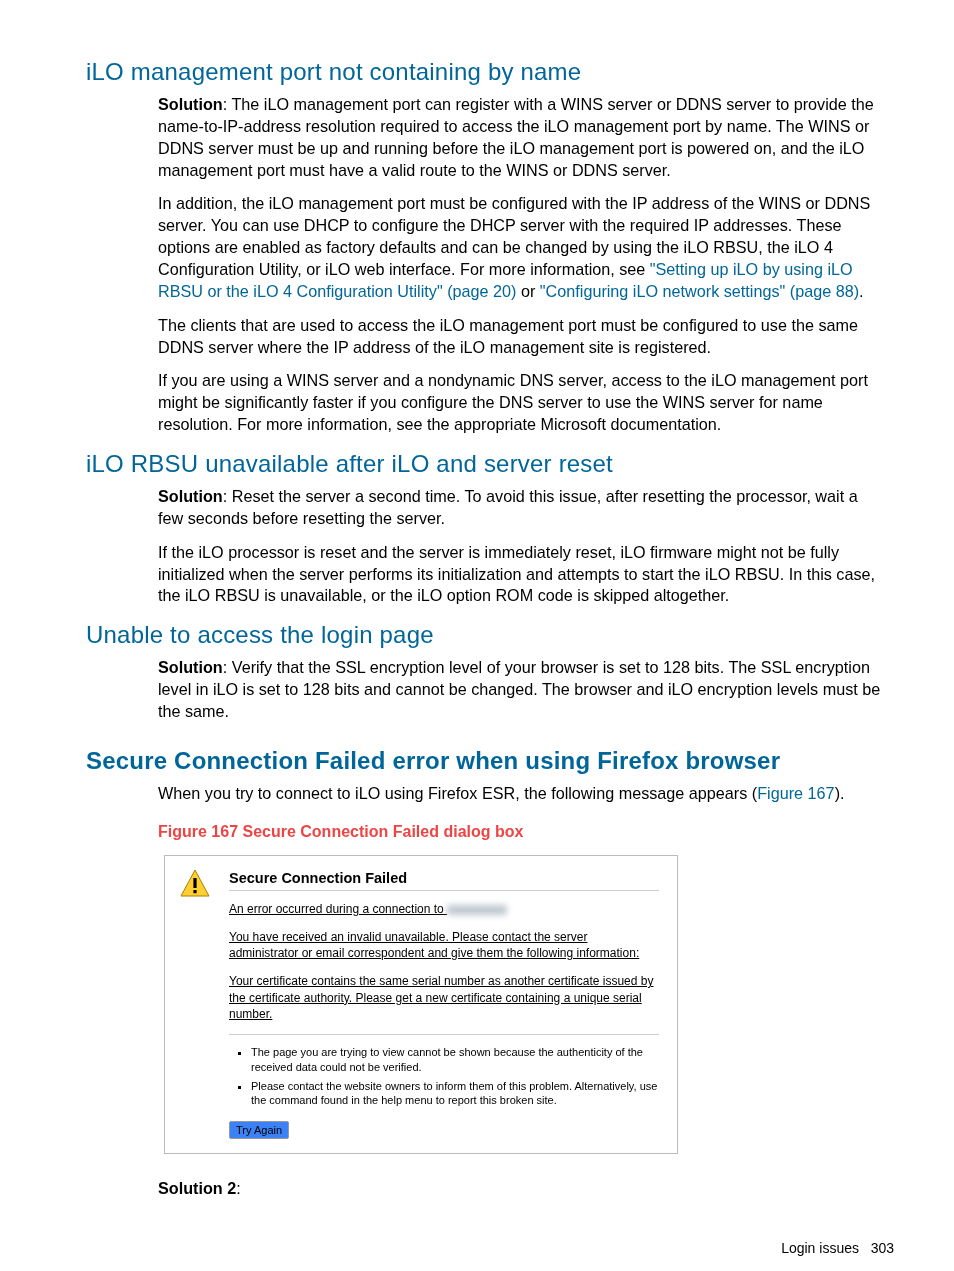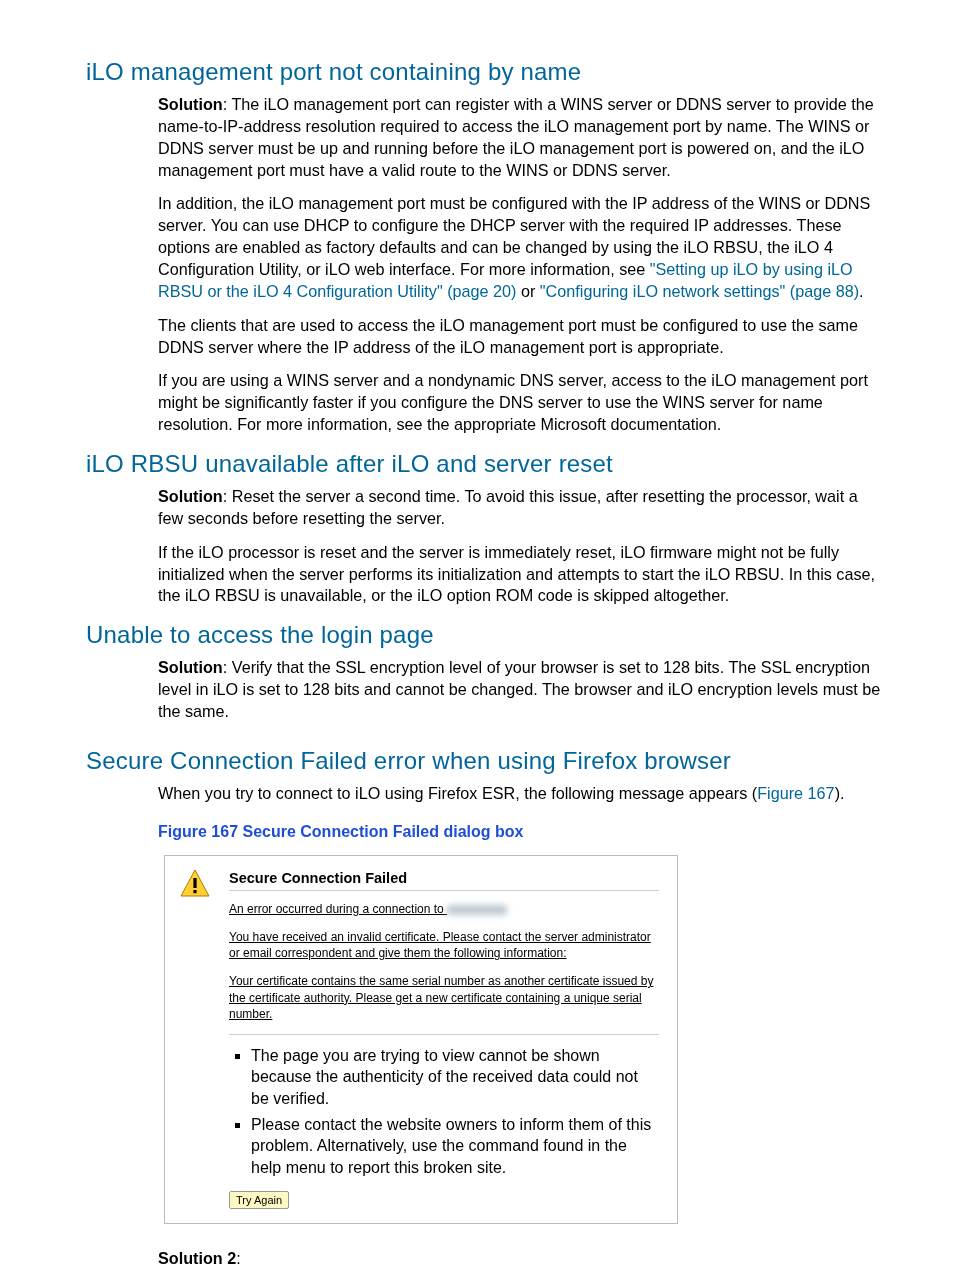--- a/index.html
+++ b/index.html
@@ -29,21 +29,21 @@
   p {
     font-size: 16.2px;
     line-height: 1.35;
     margin: 0 0 12px 0;
     color: #000;
   }
   .sol-label { font-weight: 700; }
   a.link { color: #006699; text-decoration: none; }
   .fig-caption {
     font-weight: 700;
-    color: #1d4ed8;
+    color: #ef4444;
     font-size: 16px;
     margin: 18px 0 14px 0;
   }
   .pagefoot {
     font-size: 14px;
     text-align: right;
     margin-top: 40px;
     color: #000;
   }
 
@@ -83,65 +83,65 @@
     background: #bfc8d0;
     filter: blur(3px);
     vertical-align: middle;
     border-radius: 2px;
   }
   .dialog ul {
     margin: 4px 0 12px 8px;
     padding-left: 14px;
   }
   .dialog ul li {
-    font-size: 16px;
+    font-size: 11px;
     line-height: 1.35;
     margin-bottom: 4px;
     list-style: square;
   }
   .dialog button.try {
     font-size: 11px;
     padding: 2px 6px;
-    background: #fef9c3;
+    background: #3b82f6;
     border: 1px solid #999;
     border-radius: 2px;
   }
   .warn-tri { display: block; margin-top: -2px; }
 </style>
 </head>
 <body>
 
 <h2 class="section">iLO management port not containing by name</h2>
 <div class="body-block">
   <p>
     <span class="sol-label">Solution</span><span>: The iLO management port can register with a WINS server or DDNS server to provide the name-to-IP-address resolution required to access the iLO management port by name. The WINS or DDNS server must be up and running before the iLO management port is powered on, and the iLO management port must have a valid route to the WINS or DDNS server.</span>
   </p>
   <p>
     <span>In addition, the iLO management port must be configured with the IP address of the WINS or DDNS server. You can use DHCP to configure the DHCP server with the required IP addresses. These options are enabled as factory defaults and can be changed by using the iLO RBSU, the iLO 4 Configuration Utility, or iLO web interface. For more information, see </span><a href="#" class="link">"Setting up iLO by using iLO RBSU or the iLO 4 Configuration Utility" (page 20)</a><span> or </span><a href="#" class="link">"Configuring iLO network settings" (page 88)</a><span>.</span>
   </p>
-  <p>The clients that are used to access the iLO management port must be configured to use the same DDNS server where the IP address of the iLO management port is appropriate.</p>
+  <p>The clients that are used to access the iLO management port must be configured to use the same DDNS server where the IP address of the iLO management site is registered.</p>
   <p>If you are using a WINS server and a nondynamic DNS server, access to the iLO management port might be significantly faster if you configure the DNS server to use the WINS server for name resolution. For more information, see the appropriate Microsoft documentation.</p>
 </div>
 
 <h2 class="section" style="margin-top:14px;">iLO RBSU unavailable after iLO and server reset</h2>
 <div class="body-block">
   <p>
     <span class="sol-label">Solution</span><span>: Reset the server a second time. To avoid this issue, after resetting the processor, wait a few seconds before resetting the server.</span>
   </p>
   <p>If the iLO processor is reset and the server is immediately reset, iLO firmware might not be fully initialized when the server performs its initialization and attempts to start the iLO RBSU. In this case, the iLO RBSU is unavailable, or the iLO option ROM code is skipped altogether.</p>
 </div>
 
 <h2 class="section" style="margin-top:14px;">Unable to access the login page</h2>
 <div class="body-block">
   <p>
     <span class="sol-label">Solution</span><span>: Verify that the SSL encryption level of your browser is set to 128 bits. The SSL encryption level in iLO is set to 128 bits and cannot be changed. The browser and iLO encryption levels must be the same.</span>
   </p>
 </div>
 
-<h2 class="section" style="margin-top:24px;">Secure Connection Failed error when using Firefox browser</h2>
+<h2 class="section" style="margin-top:24px;font-weight:bold;">Secure Connection Failed error when using Firefox browser</h2>
 <div class="body-block">
   <p>
     <span>When you try to connect to iLO using Firefox ESR, the following message appears (</span><a href="#" class="link">Figure 167</a><span>).</span>
   </p>
 
   <div class="fig-caption">Figure 167 Secure Connection Failed dialog box</div>
 
   <div class="dialog">
     <div class="row">
       <div class="iconcol">
@@ -150,21 +150,21 @@
           <rect x="14.4" y="10" width="3.2" height="10" fill="#000"></rect>
           <rect x="14.4" y="22" width="3.2" height="3.2" fill="#000"></rect>
         </svg>
       </div>
       <div class="content">
         <div class="title">Secure Connection Failed</div>
         <hr class="sep">
         <div class="line">
           <span>An error occurred during a connection to </span><span class="blur"></span>
         </div>
-        <div class="line">You have received an invalid certificate.  Please contact the server administrator or email correspondent and give them the following information:</div>
+        <div class="line">You have received an invalid unavailable.  Please contact the server administrator or email correspondent and give them the following information:</div>
         <div class="line">Your certificate contains the same serial number as another certificate issued by the certificate authority.  Please get a new certificate containing a unique serial number.</div>
         <hr class="sep">
         <ul>
           <li>The page you are trying to view cannot be shown because the authenticity of the received data could not be verified.</li>
           <li>Please contact the website owners to inform them of this problem. Alternatively, use the command found in the help menu to report this broken site.</li>
         </ul>
         <button class="try">Try Again</button>
       </div>
     </div>
   </div>

